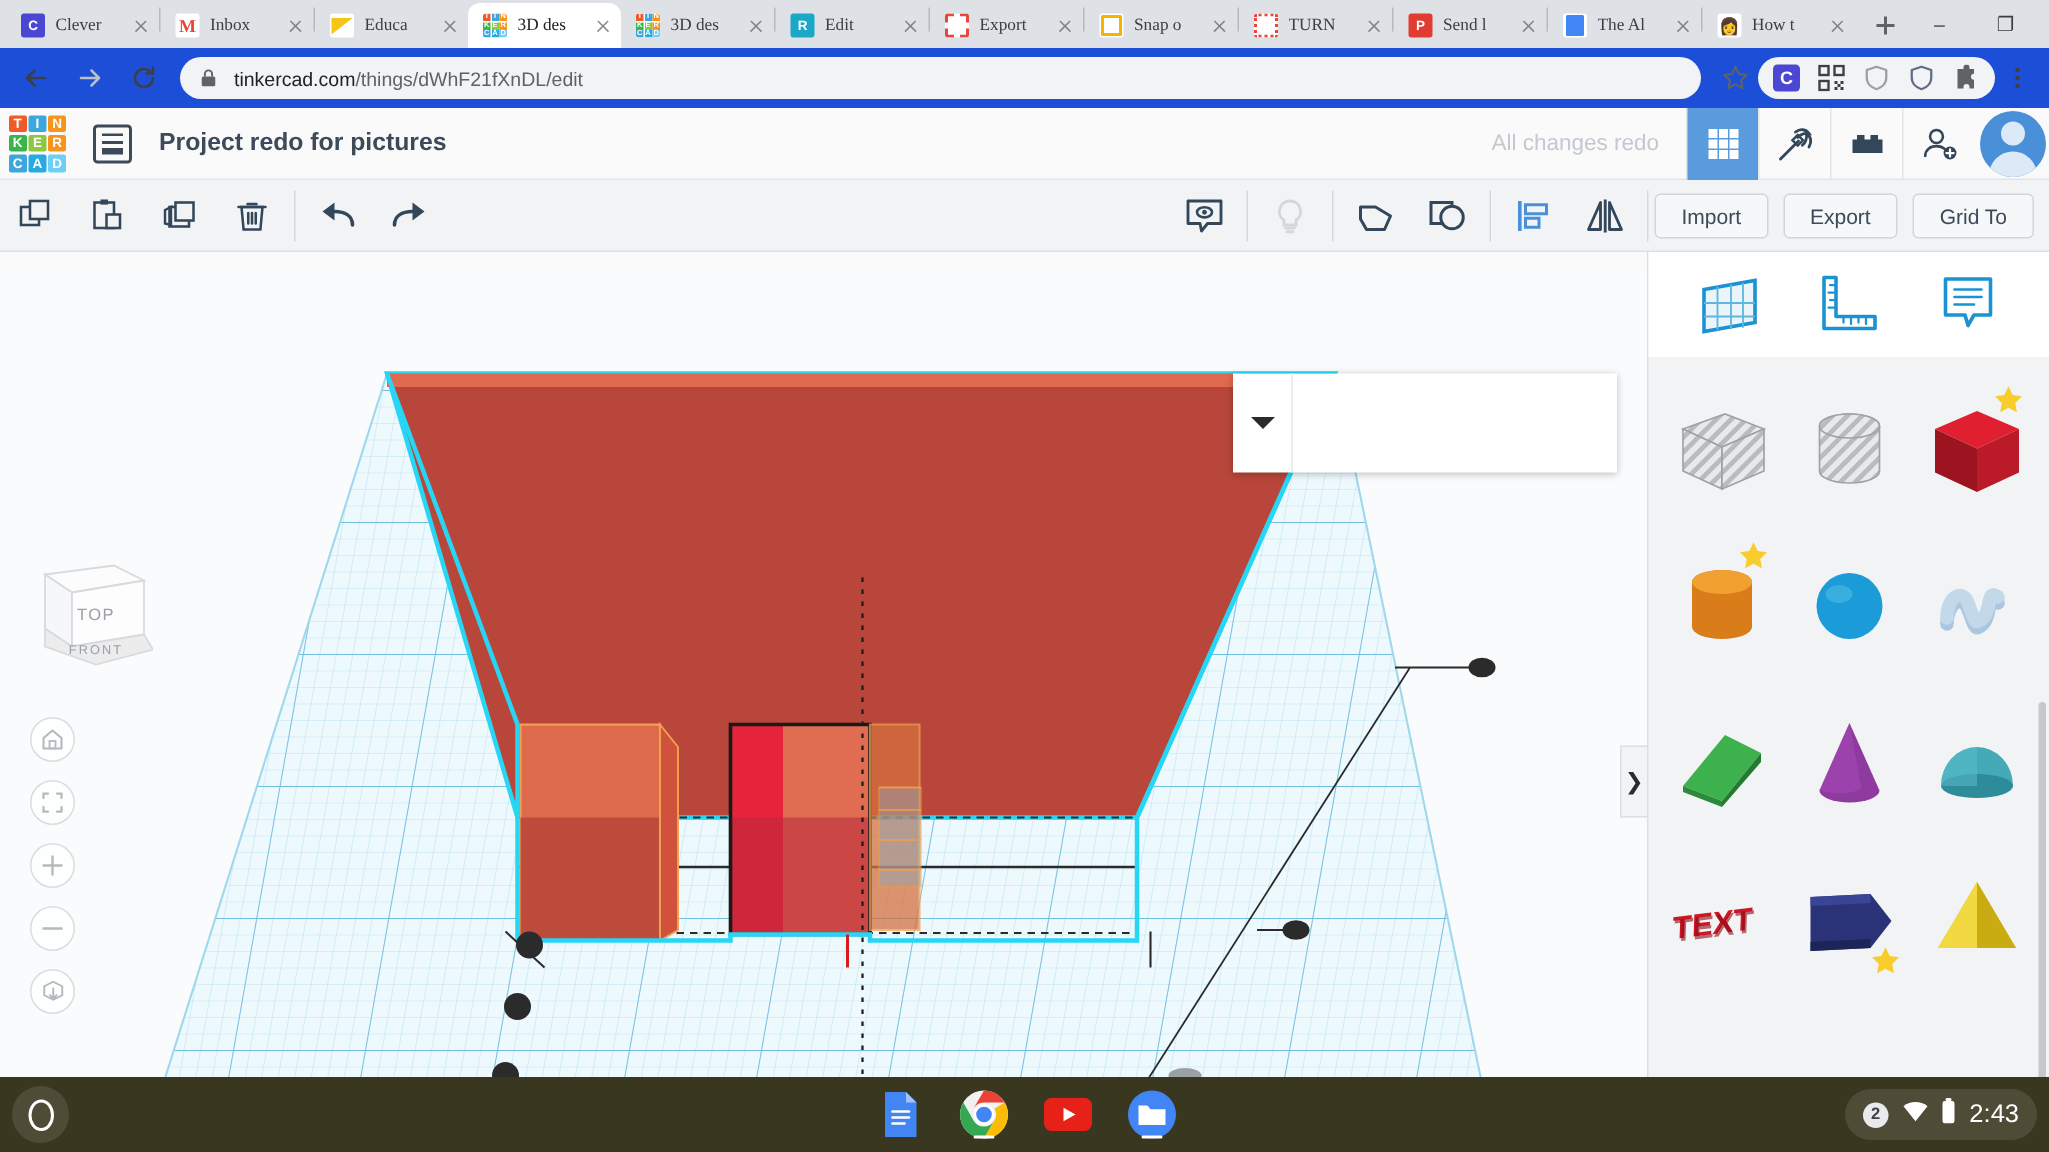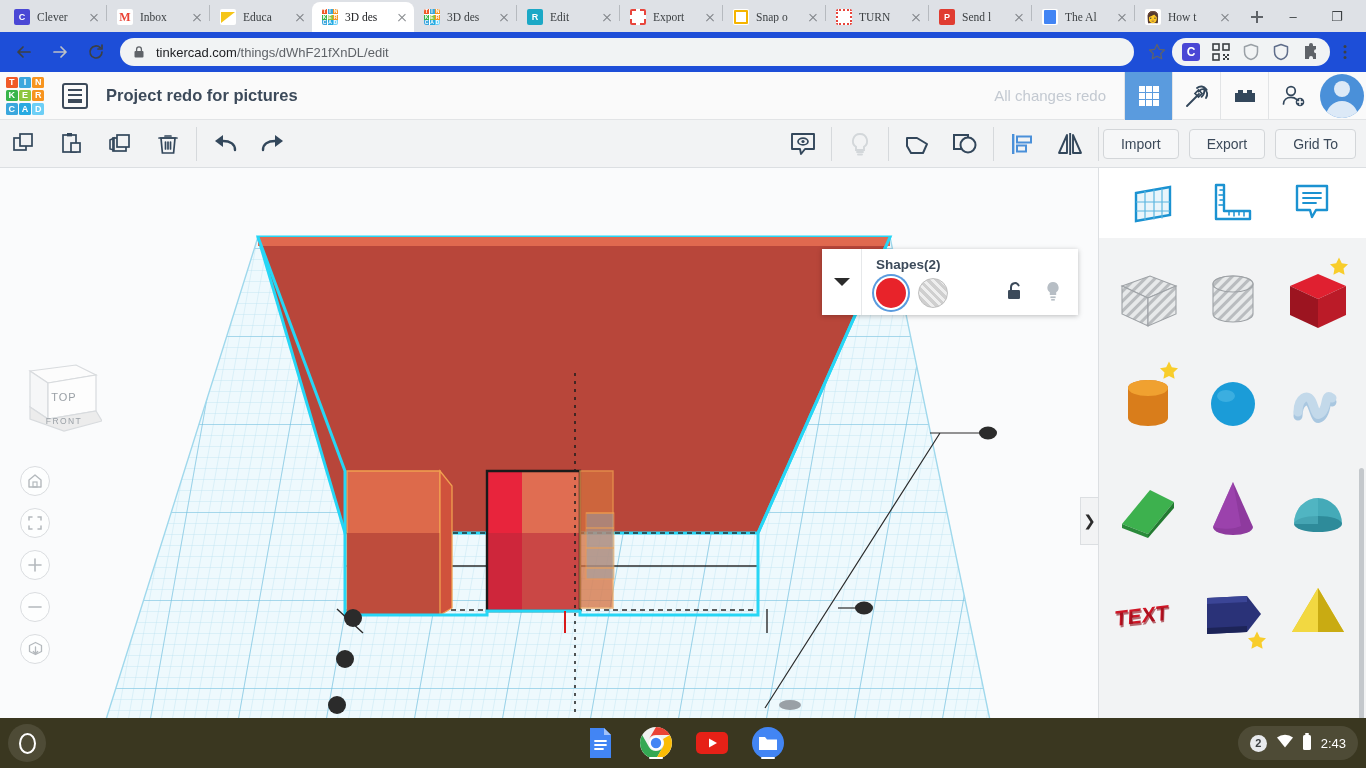--- a/index.html
+++ b/index.html
@@ -101,21 +101,21 @@
   #tctoolbar { position:absolute; left:0; top:48px; width:1366px; height:48px; background:#f2f3f4;
      border-bottom:1px solid #dcdfe2; display:flex; align-items:center; }
   .tbtn { width:48px; height:48px; display:flex; align-items:center; justify-content:center;
      position:relative; flex:0 0 48px; }
   .tbsep { width:1px; height:34px; background:#d6d9dc; flex:0 0 1px; margin:0 4px; }
   .tb-right { margin-left:auto; display:flex; align-items:center; height:48px; }
   .actbtn { height:30px; padding:0 17px; border:1px solid #d3d6d9; border-radius:4px; background:#f6f7f8;
      font-size:14px; color:#3c4a5a; display:flex; align-items:center; margin-right:10px; }
 
   
-  #viewport { position:absolute; left:0; top:96px; width:1098px; height:550px; overflow:hidden;
+  #viewport { position:absolute; left:0; top:108px; width:1098px; height:550px; overflow:hidden;
      background:#fafbfc; }
   #gridsvg { position:absolute; left:0; top:0; }
   #modelsvg { position:absolute; left:0; top:0; }
 
   
   #viewcube { position:absolute; left:24px; top:193px; width:78px; height:74px; }
   .navcirc { position:absolute; left:20px; width:30px; height:30px; border-radius:50%;
      border:1px solid #dadde0; background:rgba(255,255,255,.65);
      display:flex; align-items:center; justify-content:center; }
 
@@ -159,21 +159,21 @@
   
   #shelf { position:absolute; left:0; top:718px; width:1366px; height:50px; background:#3a3720; }
   #launcher { position:absolute; left:8px; top:6px; width:38px; height:38px; border-radius:50%;
      background:rgba(255,255,255,.10); display:flex; align-items:center; justify-content:center; }
   #launcher i { width:17px; height:21px; border:2.5px solid #fff; border-radius:50%; font-style:normal; }
   .shelficon { position:absolute; top:7px; width:36px; height:36px; }
   #tray { position:absolute; right:8px; top:8px; height:34px; border-radius:17px;
      background:rgba(255,255,255,.10); display:flex; align-items:center; padding:0 12px; }
   #traybadge { width:17px; height:17px; border-radius:50%; background:#e8eaed; color:#3c4043;
      font-size:11px; display:flex; align-items:center; justify-content:center; margin-right:9px; font-weight:bold; }
-  #traytime { color:#fff; font-size:13px; margin-left:9px; }
+  #traytime { color:#fff; font-size:17px; margin-left:9px; }
   .shelfdot { position:absolute; bottom:2px; left:50%; transform:translateX(-50%);
      width:14px; height:2.5px; border-radius:2px; background:#fff; }
 </style>
 </head>
 <body>
 
 <div id="browser">
 
   <div id="tabstrip">
 
@@ -622,42 +622,20 @@
         </svg>
     </div>
   </div>
 
   <div id="shapespanel">
     <div id="spcollapse">
       <svg width="18" height="12" viewBox="0 0 18 12">
           <path d="M1 2l8 8 8-8z" fill="#2b2b2b"></path>
         </svg>
     </div>
-    <div style="flex:1 1 auto">
-      <div id="sptitle">Shapes(2)</div>
-      <div style="display:flex; align-items:center; margin-left:14px">
-        <div class="swatch solid"></div>
-        <div class="swatch hole"></div>
-        <div style="margin-left:auto; display:flex; align-items:center; padding-right:16px">
-          <div style="margin-right:20px">
-            <svg width="18" height="20" viewBox="0 0 18 20">
-                <rect x="2" y="9" width="12" height="9" rx="1.3" fill="#3c4a5a"></rect>
-                <path d="M5 9V6a4 4 0 0 1 7.6-1.6" stroke="#3c4a5a" stroke-width="2" fill="none" stroke-linecap="round"></path>
-              </svg>
-          </div>
-          <div>
-            <svg width="18" height="22" viewBox="0 0 18 22">
-                <path d="M9 2a5.6 5.6 0 0 0-3.2 10.2V15h6.4v-2.8A5.6 5.6 0 0 0 9 2z" fill="#b7bec5"></path>
-                <rect x="6.4" y="16.4" width="5.2" height="1.7" fill="#b7bec5"></rect>
-                <rect x="7.2" y="19" width="3.6" height="1.6" fill="#b7bec5"></rect>
-              </svg>
-          </div>
-        </div>
-      </div>
-    </div>
   </div>
 
   <div id="editgrid">Edit Grid</div>
   <div id="snaprow">
     <span id="snaplabel">Snap Grid</span>
     <div id="snapsel">
       <span>1/8 in</span>
 
     </div>
   </div>

